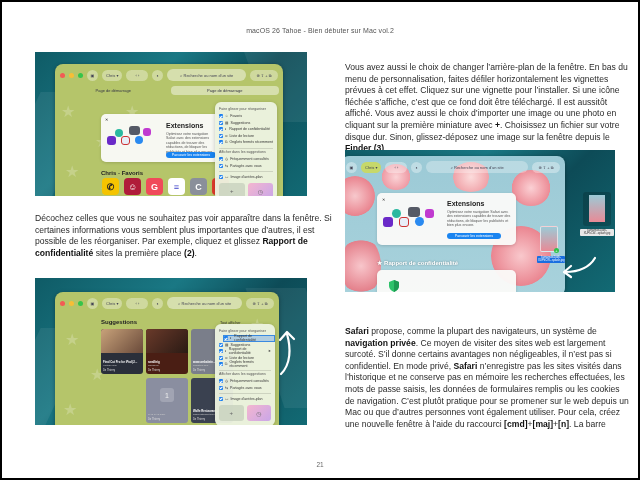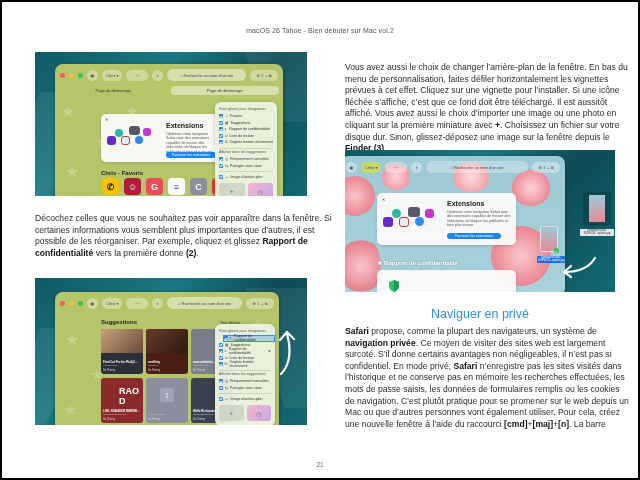--- a/index.html
+++ b/index.html
@@ -180,21 +180,21 @@
           </div>
         <div class="bg-thumbs">
           <div class="bg-thumb" style="background:rgba(200,210,190,0.8);">+</div>
           <div class="bg-thumb" style="background:linear-gradient(135deg,#f4b6cf,#c9a6e8);">◷</div>
         </div>
       </div>
     </div>
   </div>
 
   <div class="para" style="left:33px; top:211px; width:300px;">
-    <span>Décochez celles que vous ne souhaitez pas voir apparaître dans la fenêtre. Si certaines informations vous semblent plus importantes que d’autres, il est possible de les réorganiser. Par exemple, cliquez et glissez </span><b>Rapport de confidentialité</b><span> vers la première donne </span><b>(2)</b><span>.</span>
+    <span>Décochez celles que vous ne souhaitez pas voir apparaître dans la fenêtre. Si certaines informations vous semblent plus importantes que d’autres, il est possible de les réorganiser. Par exemple, cliquez et glissez </span><b>Rapport de confidentialité</b><span> sites la première place </span><b>(2)</b><span>.</span>
   </div>
 
   <div class="shot desktop-teal" style="left:33px; top:276px; width:272px; height:147px;">
     <div class="shard" style="left:-20px; top:50px; width:50px; height:110px; transform:skewX(-25deg);"></div>
     <div class="shard" style="left:230px; top:10px; width:60px; height:120px; transform:skewX(18deg);"></div>
 
     <div class="safari-win" style="left:20px; top:14px; width:224px; height:140px;">
       <span class="star" style="left:10px; top:40px;">★</span>
       <span class="star" style="left:35px; top:75px;">★</span>
       <span class="star" style="left:8px; top:110px;">★</span>
@@ -228,26 +228,20 @@
         <div style="position:absolute;left:0;top:0;right:0;height:24px;background:linear-gradient(135deg,#6a3a2a,#2a1a14);"></div>
         <div class="cap">smalltrig</div>
         <div class="src">amazon.fr</div>
         <div class="from">De Thierry</div>
       </div>
       <div class="sugg-card" style="left:136px; top:37px; background:#7a7e8a;">
         <div class="cap">www.websitein...</div>
         <div class="src">websitein.com</div>
         <div class="from">De Thierry</div>
       </div>
-      <div class="sugg-card" style="left:46px; top:86px; background:#8a2a2a;">
-        <div style="position:absolute;left:18px;top:8px;font-size:9px;font-weight:bold;color:#fff;">RAO D</div>
-        <div class="cap">LIVE: KOBADUR MARINE...</div>
-        <div class="src">videos.fcnaturals.com</div>
-        <div class="from">De Thierry</div>
-      </div>
       <div class="sugg-card" style="left:91px; top:86px; background:#8a8ea0;">
         <div style="position:absolute;left:14px;top:10px;width:14px;height:14px;border-radius:3px;background:rgba(255,255,255,0.2);color:#eee;font-size:7px;display:flex;align-items:center;justify-content:center;">1</div>
         <div class="src">RAO RAO.COM</div>
         <div class="from">De Thierry</div>
       </div>
       <div class="sugg-card" style="left:136px; top:86px; background:#3a4150;">
         <div class="cap">Wolfe Restaurant...</div>
         <div class="src">wolferestaurant.com</div>
         <div class="from">De Thierry</div>
       </div>
@@ -370,20 +364,19 @@
       <div style="position:absolute;left:6px;top:3px;width:16px;height:27px;background:linear-gradient(180deg,#9ccad6,#e88a96);"></div>
     </div>
     <div class="file-tag-gray" style="left:235px; top:79px; width:34px;">kumamoe-kath-XUPkCW...splash.jpg</div>
 
     <svg class="arrow-svg" style="left:214px; top:104px;" width="40" height="26" viewBox="0 0 40 26">
       <path d="M36 4 C 30 14, 20 18, 6 18" stroke="#fff" stroke-width="2.2" fill="none" stroke-linecap="round"></path>
       <path d="M12 12 L5 18 L12 23" stroke="#fff" stroke-width="2.2" fill="none" stroke-linecap="round" stroke-linejoin="round"></path>
     </svg>
   </div>
 
-  <div class="section-heading">Naviguer en privé</div>
 
   <div class="para" style="left:343px; top:324px; width:285px;">
     <b>Safari</b><span> propose, comme la plupart des navigateurs, un système de </span><b>navigation privée</b><span>. Ce moyen de visiter des sites web est largement surcoté. S’il donne certains avantages non négligeables, il n’est pas si confidentiel. En mode privé, </span><b>Safari</b><span> n’enregistre pas les sites visités dans l’historique et ne conserve pas en mémoire les recherches effectuées, les mots de passe saisis, les données de formulaires remplis ou les cookies de navigation. C’est plutôt pratique pour se promener sur le web depuis un Mac ou que d’autres personnes vont également utiliser. Pour cela, créez une nouvelle fenêtre à l’aide du raccourci </span><b>[cmd]</b><span>+</span><b>[maj]</b><span>+</span><b>[n]</b><span>. La barre</span>
   </div>
 
   <div class="page-number">21</div>
 </div>
 
 </body></html>

